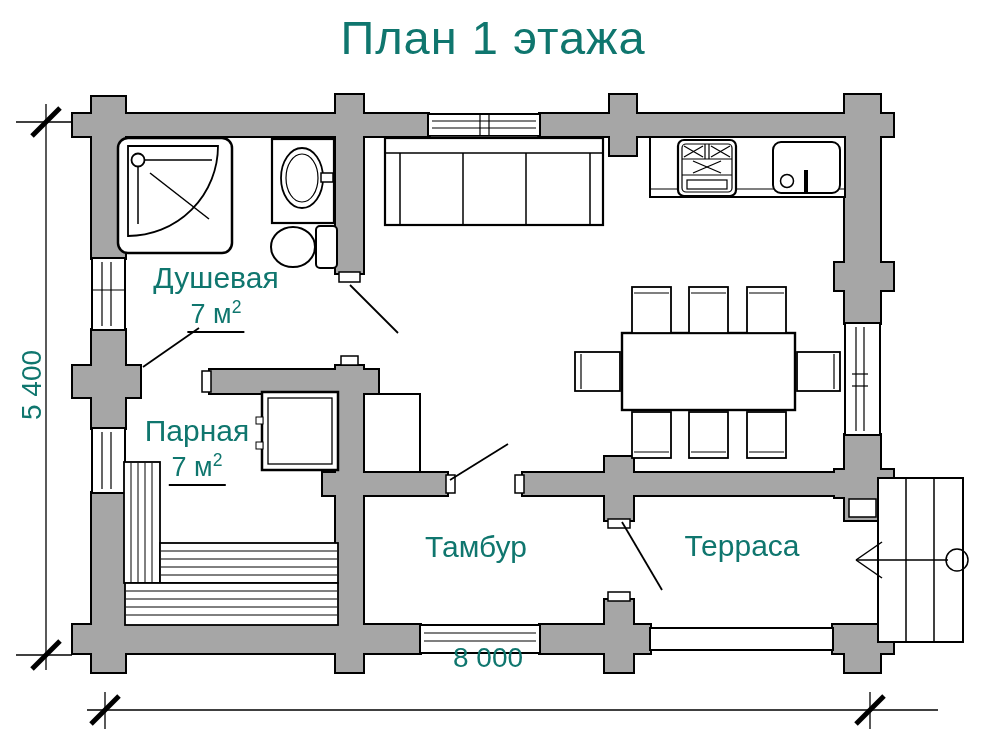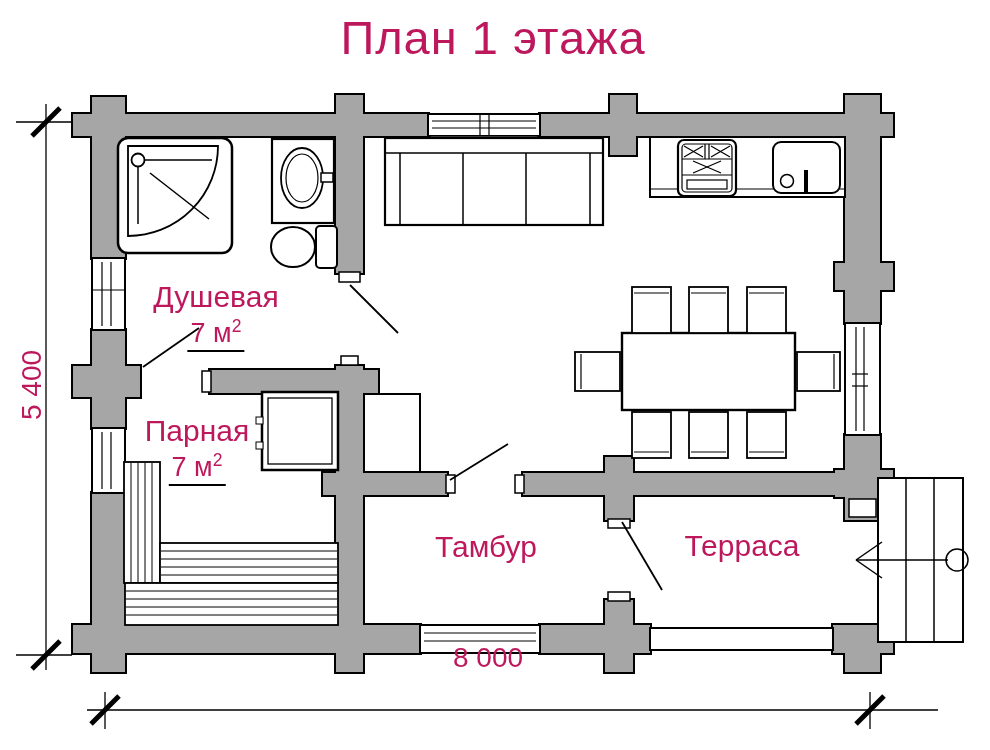--- a/index.html
+++ b/index.html
@@ -3,21 +3,21 @@
 <meta charset="utf-8">
 <style>
   :root{
     --wall:#a6a6a6;
     --outline:#000000;
     --bg:#ffffff;
   }
   html,body{margin:0;padding:0;background:#eee;}
   #stage{
     position:relative;width:990px;height:750px;background:var(--bg);
-    font-family:"Liberation Sans",sans-serif;color:#be185d;overflow:hidden;margin:0 auto;
+    font-family:"Liberation Sans",sans-serif;color:#0f766e;overflow:hidden;margin:0 auto;
   }
   #plan-svg{position:absolute;left:0;top:0;}
   
   .walls-outline{fill:var(--wall);stroke:var(--outline);stroke-width:4;}
   .walls-fill{fill:var(--wall);stroke:none;}
   
   .ln{stroke:var(--outline);fill:none;}
   .fw{fill:#fff;stroke:var(--outline);}
   .s25{stroke-width:2.5}.s22{stroke-width:2.2}.s2{stroke-width:2}
   .s18{stroke-width:1.8}.s15{stroke-width:1.5}.s12{stroke-width:1.2}.s1{stroke-width:1}
@@ -257,36 +257,36 @@
       <line class="thin" x1="87" y1="710" x2="938" y2="710"></line>
       <line class="thin" x1="105" y1="692" x2="105" y2="729"></line>
       <line class="thin" x1="870" y1="692" x2="870" y2="729"></line>
       <line class="tick" x1="91" y1="724" x2="119" y2="696"></line>
       <line class="tick" x1="856" y1="724" x2="884" y2="696"></line>
     </g>
   </svg>
 
   <div class="title">План 1 этажа</div>
 
-  <div class="room-label" style="left:216px;top:262px;margin-top:19px;">
+  <div class="room-label" style="left:216px;top:262px;">
     <div class="room-name">Душевая</div>
     <div class="room-area">
       <span class="area-ul"><span>7 м</span><sup>2</sup></span>
     </div>
   </div>
 
 
   <div class="room-label" style="left:197px;top:415px;">
     <div class="room-name">Парная</div>
     <div class="room-area">
       <span class="area-ul"><span>7 м</span><sup>2</sup></span>
     </div>
   </div>
 
-  <div class="room-label" style="left:486px;top:531px;">
+  <div class="room-label" style="left:476px;top:531px;">
     <div class="room-name">Тамбур</div>
   </div>
 
   <div class="room-label" style="left:742px;top:530px;text-align:center;">
     <div class="room-name">Терраса</div>
   </div>
 
   <div class="dim-label" id="dim-bottom">8 000</div>
   <div class="dim-label" id="dim-left">5 400</div>
 

